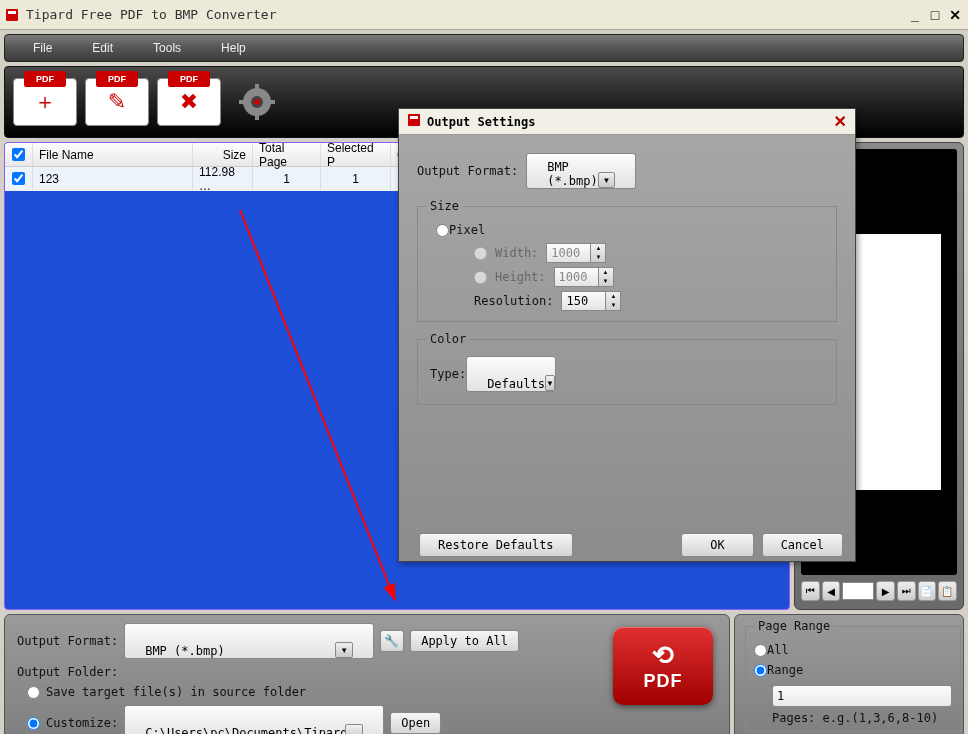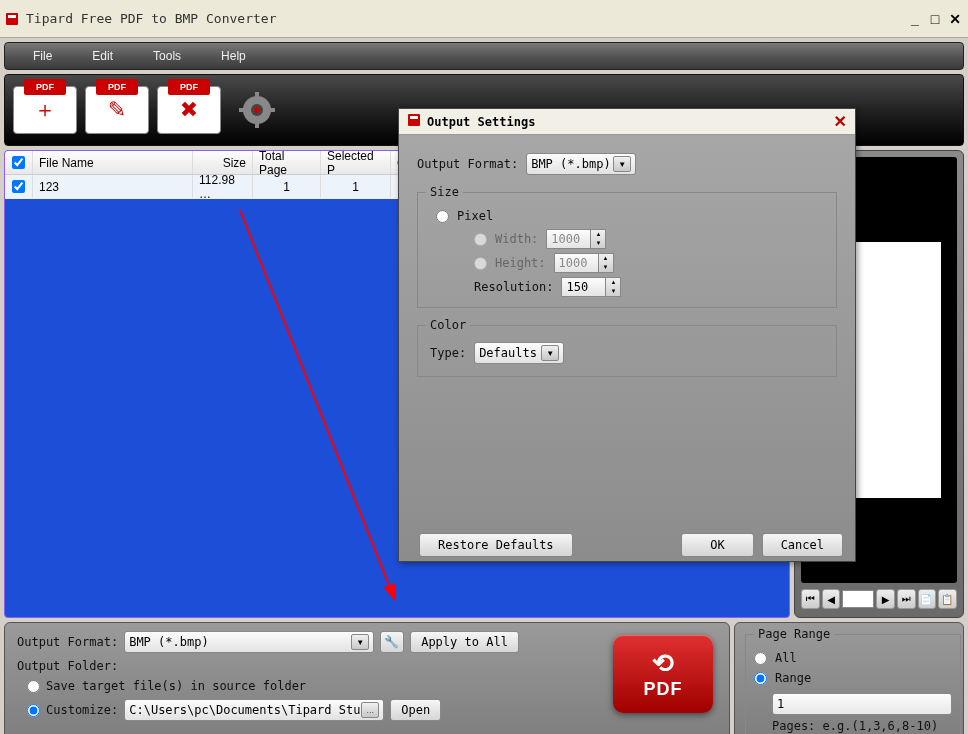--- a/index.html
+++ b/index.html
@@ -1,19 +1,19 @@
 <!DOCTYPE html>
 <html><head>
 <meta charset="utf-8">
 <style>
 * { box-sizing: border-box; margin: 0; padding: 0; font-family: "Microsoft Sans Serif", Arial, sans-serif; font-size: 12px; }
 body { background: #d4d0c8; width: 968px; height: 734px; overflow: hidden; position: relative; }
 
 
-.titlebar { height: 38px; background: #ece9d8; display: flex; align-items: center; padding: 0 4px; border-bottom: 1px solid #aca899; }
+.titlebar { height: 30px; background: #ece9d8; display: flex; align-items: center; padding: 0 4px; border-bottom: 1px solid #aca899; }
 .titlebar .app-icon { width: 16px; height: 16px; margin-right: 6px; }
 .titlebar .title { flex: 1; color: #333; font-size: 13px; font-family: monospace; }
 .titlebar .win-btn { width: 18px; height: 18px; margin-left: 2px; display: flex; align-items: center; justify-content: center; font-size: 14px; font-weight: bold; cursor: pointer; }
 
 
 .menubar { height: 28px; background: linear-gradient(#7a7a7a,#555 50%,#3a3a3a); display: flex; align-items: center; padding: 0 8px; border: 1px solid #222; border-radius: 4px; margin: 4px; }
 .menubar .menu-item { color: #eee; padding: 4px 20px; cursor: pointer; }
 
 
 .toolbar { height: 72px; background: linear-gradient(#4a4a4a,#222 50%,#000); display: flex; align-items: center; padding: 0 8px; border: 1px solid #111; border-radius: 4px; margin: 0 4px 4px 4px; }
@@ -43,40 +43,40 @@
 .preview-page { width: 80%; height: 60%; background: #fff; box-shadow: 0 0 4px rgba(0,0,0,.5); }
 .nav-bar { height: 24px; display: flex; align-items: center; justify-content: center; gap: 2px; }
 .nav-btn { width: 20px; height: 20px; background: linear-gradient(#eee,#ccc); border: 1px solid #999; border-radius: 3px; display: flex; align-items: center; justify-content: center; font-size: 10px; cursor: pointer; }
 
 
 .bottom { display: flex; margin: 4px; gap: 4px; }
 .out-panel { flex: 1; background: linear-gradient(#9a9a9a,#7c7c7c); border: 1px solid #555; border-radius: 6px; padding: 8px 12px; position: relative; }
 .range-panel { width: 230px; background: linear-gradient(#9a9a9a,#7c7c7c); border: 1px solid #555; border-radius: 6px; padding: 4px 10px 8px 10px; }
 .out-row { display: flex; align-items: center; margin-bottom: 6px; gap: 6px; }
 .label { color: #111; font-family: monospace; }
-.select-box { background: linear-gradient(#fcfcfc,#e2e2e2); border: 1px solid #888; border-radius: 3px; height: 22px; display: flex; align-items: center; padding: 0 4px; }
+.select-box { background: linear-gradient(#fcfcfc,#e2e2e2); border: 1px solid #888; border-radius: 3px; height: 36px; display: flex; align-items: flex-end; padding: 0 20px; }
 .select-box .sel-txt { flex: 1; font-family: monospace; }
 .dd-btn { width: 18px; height: 16px; background: linear-gradient(#f0f0f0,#c8c8c8); border: 1px solid #888; border-radius: 2px; display: flex; align-items: center; justify-content: center; font-size: 8px; }
 .sq-btn { width: 24px; height: 22px; background: linear-gradient(#f6f6f6,#d6d6d6); border: 1px solid #888; border-radius: 3px; display: flex; align-items: center; justify-content: center; cursor: pointer; }
 .pill-btn { height: 22px; padding: 0 10px; background: linear-gradient(#f6f6f6,#d6d6d6); border: 1px solid #888; border-radius: 3px; display: flex; align-items: center; justify-content: center; cursor: pointer; font-family: monospace; }
 .text-input { height: 22px; background: linear-gradient(#fcfcfc,#e8e8e8); border: 1px solid #888; border-radius: 3px; padding: 0 4px; font-family: monospace; }
 .convert-btn { position: absolute; right: 16px; top: 12px; width: 100px; height: 78px; background: linear-gradient(#e03030,#a00000); border-radius: 10px; box-shadow: 0 2px 6px rgba(0,0,0,.5), inset 0 1px 0 rgba(255,255,255,.3); display: flex; flex-direction: column; align-items: center; justify-content: center; color: #fff; font-weight: bold; cursor: pointer; }
 .convert-btn .arrows { font-size: 26px; }
 .convert-btn .pdf-txt { font-size: 18px; letter-spacing: 1px; }
 fieldset { border: 1px solid #888; padding: 4px 8px 6px 8px; }
 legend { color: #111; padding: 0 4px; font-family: monospace; }
 
 
 .dialog { position: absolute; left: 398px; top: 108px; width: 458px; height: 454px; background: linear-gradient(#a8a8a8,#8c8c8c); border: 1px solid #444; box-shadow: 2px 2px 6px rgba(0,0,0,.4); }
 .dlg-title { height: 26px; background: #f2f0e6; display: flex; align-items: center; padding: 0 8px; border-bottom: 1px solid #999; }
 .dlg-title .t { flex: 1; font-weight: bold; font-family: monospace; }
 .dlg-body { padding: 12px 18px; }
 .dlg-row { display: flex; align-items: center; margin: 6px 0 10px 0; gap: 8px; }
 .fs { margin-bottom: 10px; }
-.opt-row { display: flex; align-items: center; margin: 6px 0 6px 10px; gap: 8px; }
+.opt-row { display: flex; align-items: center; margin: 6px 0 6px 10px; }
 .sub-row { display: flex; align-items: center; margin: 4px 0 4px 48px; gap: 8px; }
 .spin { display: inline-flex; align-items: center; }
 .spin input { width: 44px; height: 20px; border: 1px solid #888; border-right: none; padding: 0 4px; background: linear-gradient(#fcfcfc,#e4e4e4); font-family: monospace; }
 .spin .ud { width: 16px; height: 20px; border: 1px solid #888; background: linear-gradient(#f0f0f0,#cfcfcf); display: flex; flex-direction: column; }
 .spin .ud span { flex: 1; font-size: 6px; text-align: center; line-height: 8px; }
 .dlg-buttons { position: absolute; bottom: 4px; left: 12px; right: 12px; display: flex; align-items: flex-end; }
 .dlg-buttons .spacer { flex: 1; }
 .dlg-btn { height: 24px; padding: 0 18px; background: linear-gradient(#f6f6f6,#d4d4d4); border: 1px solid #888; border-radius: 3px; margin-left: 8px; cursor: pointer; font-family: monospace; display: flex; align-items: center; }
 
 

